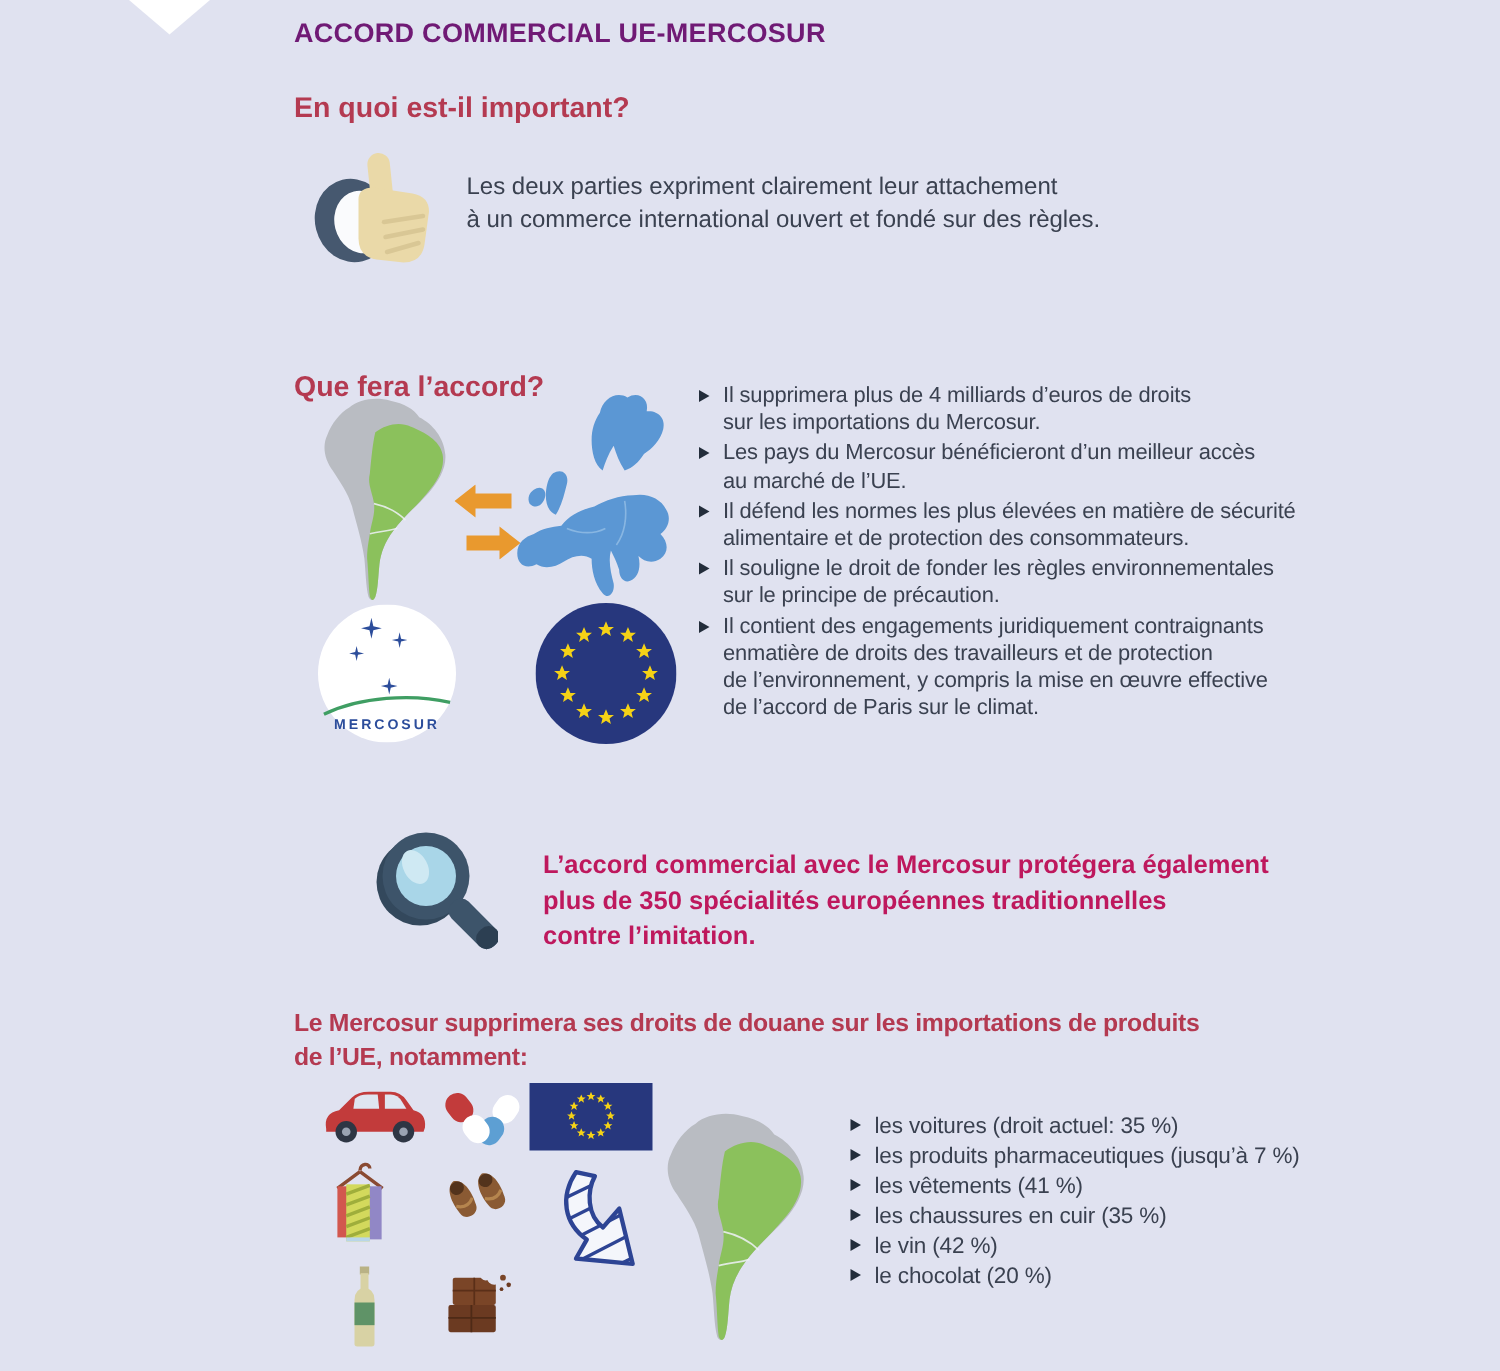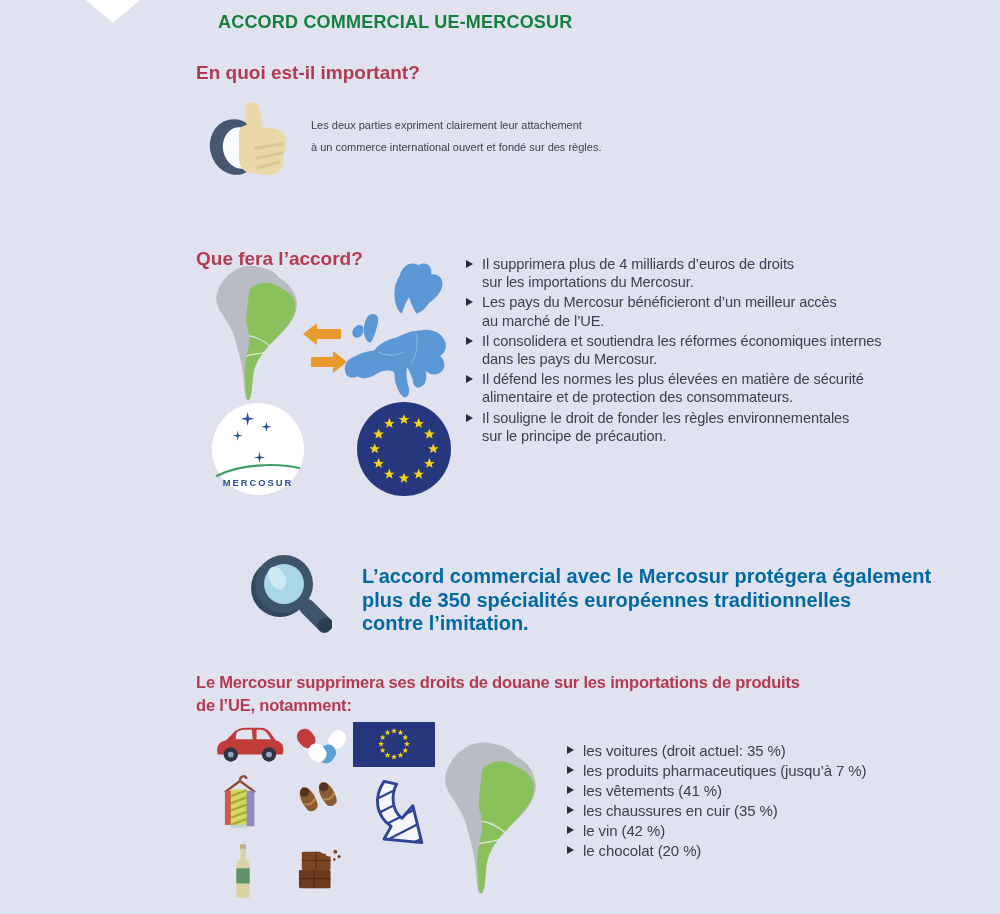--- a/index.html
+++ b/index.html
@@ -1,37 +1,37 @@
 <!DOCTYPE html>
 <html><head>
 <meta charset="utf-8">
 <style>
   html,body { margin:0; padding:0; }
   body { background:#e0e2f0; font-family:"Liberation Sans", sans-serif; }
   .canvas { position:relative; width:1000px; height:914px; background:#e0e2f0; overflow:hidden; }
   .abs { position:absolute; }
   .pre { white-space:pre-line; }
-  .page-title { left:196px; top:12px; font-size:18px; font-weight:bold; color:#15803d; letter-spacing:0.2px;margin-left:22px; }
+  .page-title { left:196px; top:12px; font-size:18px; font-weight:bold; color:#701a75; letter-spacing:0.2px; }
   .red-h { color:#b43a51; font-weight:bold; font-size:19px; }
   .h-importance { left:196px; top:62px; }
   .h-accord { left:196px; top:228px;margin-top:20px; }
-  .body-text { color:#3a4150; font-size:11px; line-height:22px; }
+  .body-text { color:#3a4150; font-size:16px; line-height:22px; }
   .p-importance { left:311px; top:114px; }
   .top-triangle { left:86px; top:0; width:0; height:0;
       border-left:27px solid transparent; border-right:27px solid transparent;
       border-top:23px solid #ffffff; }
   .bullet-list { list-style:none; margin:0; padding:0; }
   .bullet-list li { display:flex; gap:9px; color:#3a4150; font-size:14.6px; line-height:18.2px; margin-bottom:2px; letter-spacing:-0.1px; }
   .tri { flex:0 0 auto; width:0; height:0;
       border-top:4.5px solid transparent; border-bottom:4.5px solid transparent;
       border-left:7px solid #232d3b; margin-top:5px; }
   .accord-bullets { left:466px; top:255px; width:530px; }
   .tariff-bullets { left:567px; top:741px; }
   .tariff-bullets li { font-size:15px; line-height:20px; margin-bottom:0; }
-  .p-protection { left:362px; top:565px; color:#0369a1; font-weight:bold; font-size:20px; line-height:23.5px; }
+  .p-protection { left:362px; top:565px; color:#be185d; font-weight:bold; font-size:17px; line-height:23.5px; }
   .h-tariffs { left:196px; top:671px; color:#b43a51; font-weight:bold; font-size:16.5px; line-height:22.5px; letter-spacing:-0.2px; }
   svg text { font-family:"Liberation Sans", sans-serif; }
 </style>
 </head>
 <body>
 
 <div class="canvas">
 
   <div class="abs top-triangle"></div>
 
@@ -117,32 +117,34 @@
         <span class="pre">Il supprimera plus de 4 milliards d’euros de droits
 sur les importations du Mercosur.</span>
       </li>
     <li>
         <span class="tri"></span>
         <span class="pre">Les pays du Mercosur bénéficieront d’un meilleur accès
 au marché de l’UE.</span>
       </li>
     <li>
         <span class="tri"></span>
-        <span class="pre">Il consolidera et soutiendra les réformes économiques internes
-dans les pays du Mercosur.</span>
-      </li>
-    <li>
-        <span class="tri"></span>
         <span class="pre">Il défend les normes les plus élevées en matière de sécurité
 alimentaire et de protection des consommateurs.</span>
       </li>
     <li>
         <span class="tri"></span>
         <span class="pre">Il souligne le droit de fonder les règles environnementales
 sur le principe de précaution.</span>
+      </li>
+    <li>
+        <span class="tri"></span>
+        <span class="pre">Il contient des engagements juridiquement contraignants
+enmatière de droits des travailleurs et de protection
+de l’environnement, y compris la mise en œuvre effective
+de l’accord de Paris sur le climat.</span>
       </li>
   </ul>
 
   <svg class="abs" style="left:246px;top:550px" width="86" height="94" viewBox="0 0 86 94">
     <circle cx="34" cy="38" r="29" fill="#33485c"></circle>
     <circle cx="38" cy="34" r="29" fill="#3d546a"></circle>
     <circle cx="38" cy="34" r="20" fill="#a9d6e8"></circle>
     <ellipse cx="31" cy="28" rx="8" ry="12" fill="#cfe9f3" transform="rotate(-28 31 28)"></ellipse>
     <g transform="rotate(-45 60 56)">
       <rect x="52" y="50" width="16" height="40" rx="7" fill="#3d546a"></rect>

